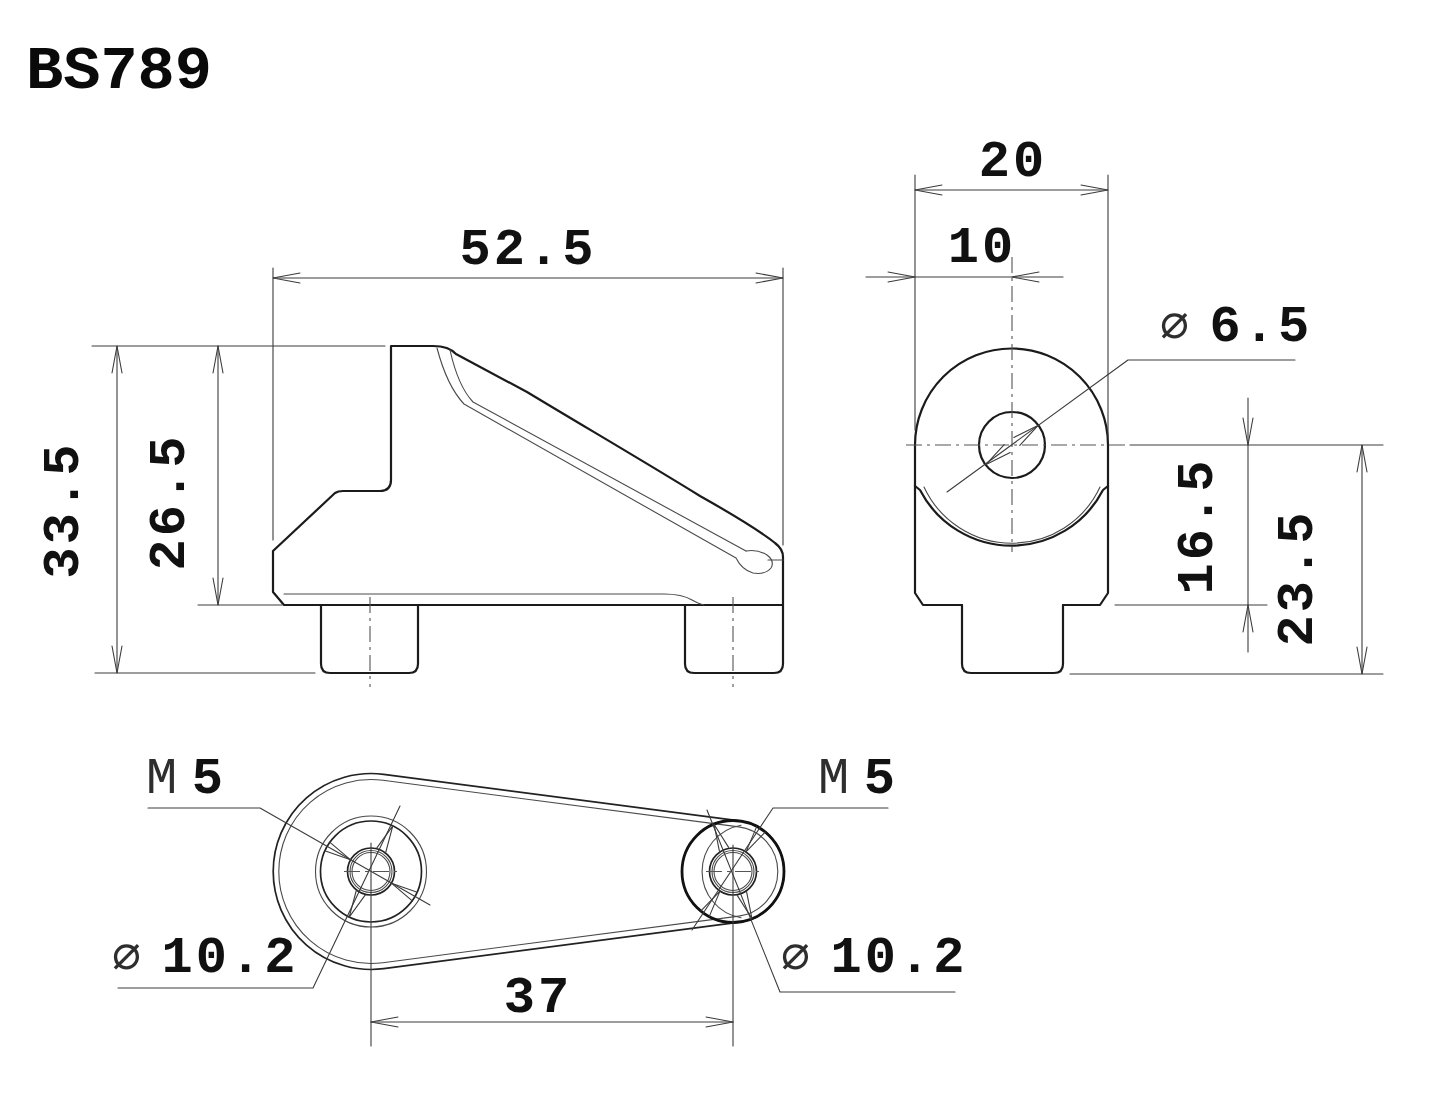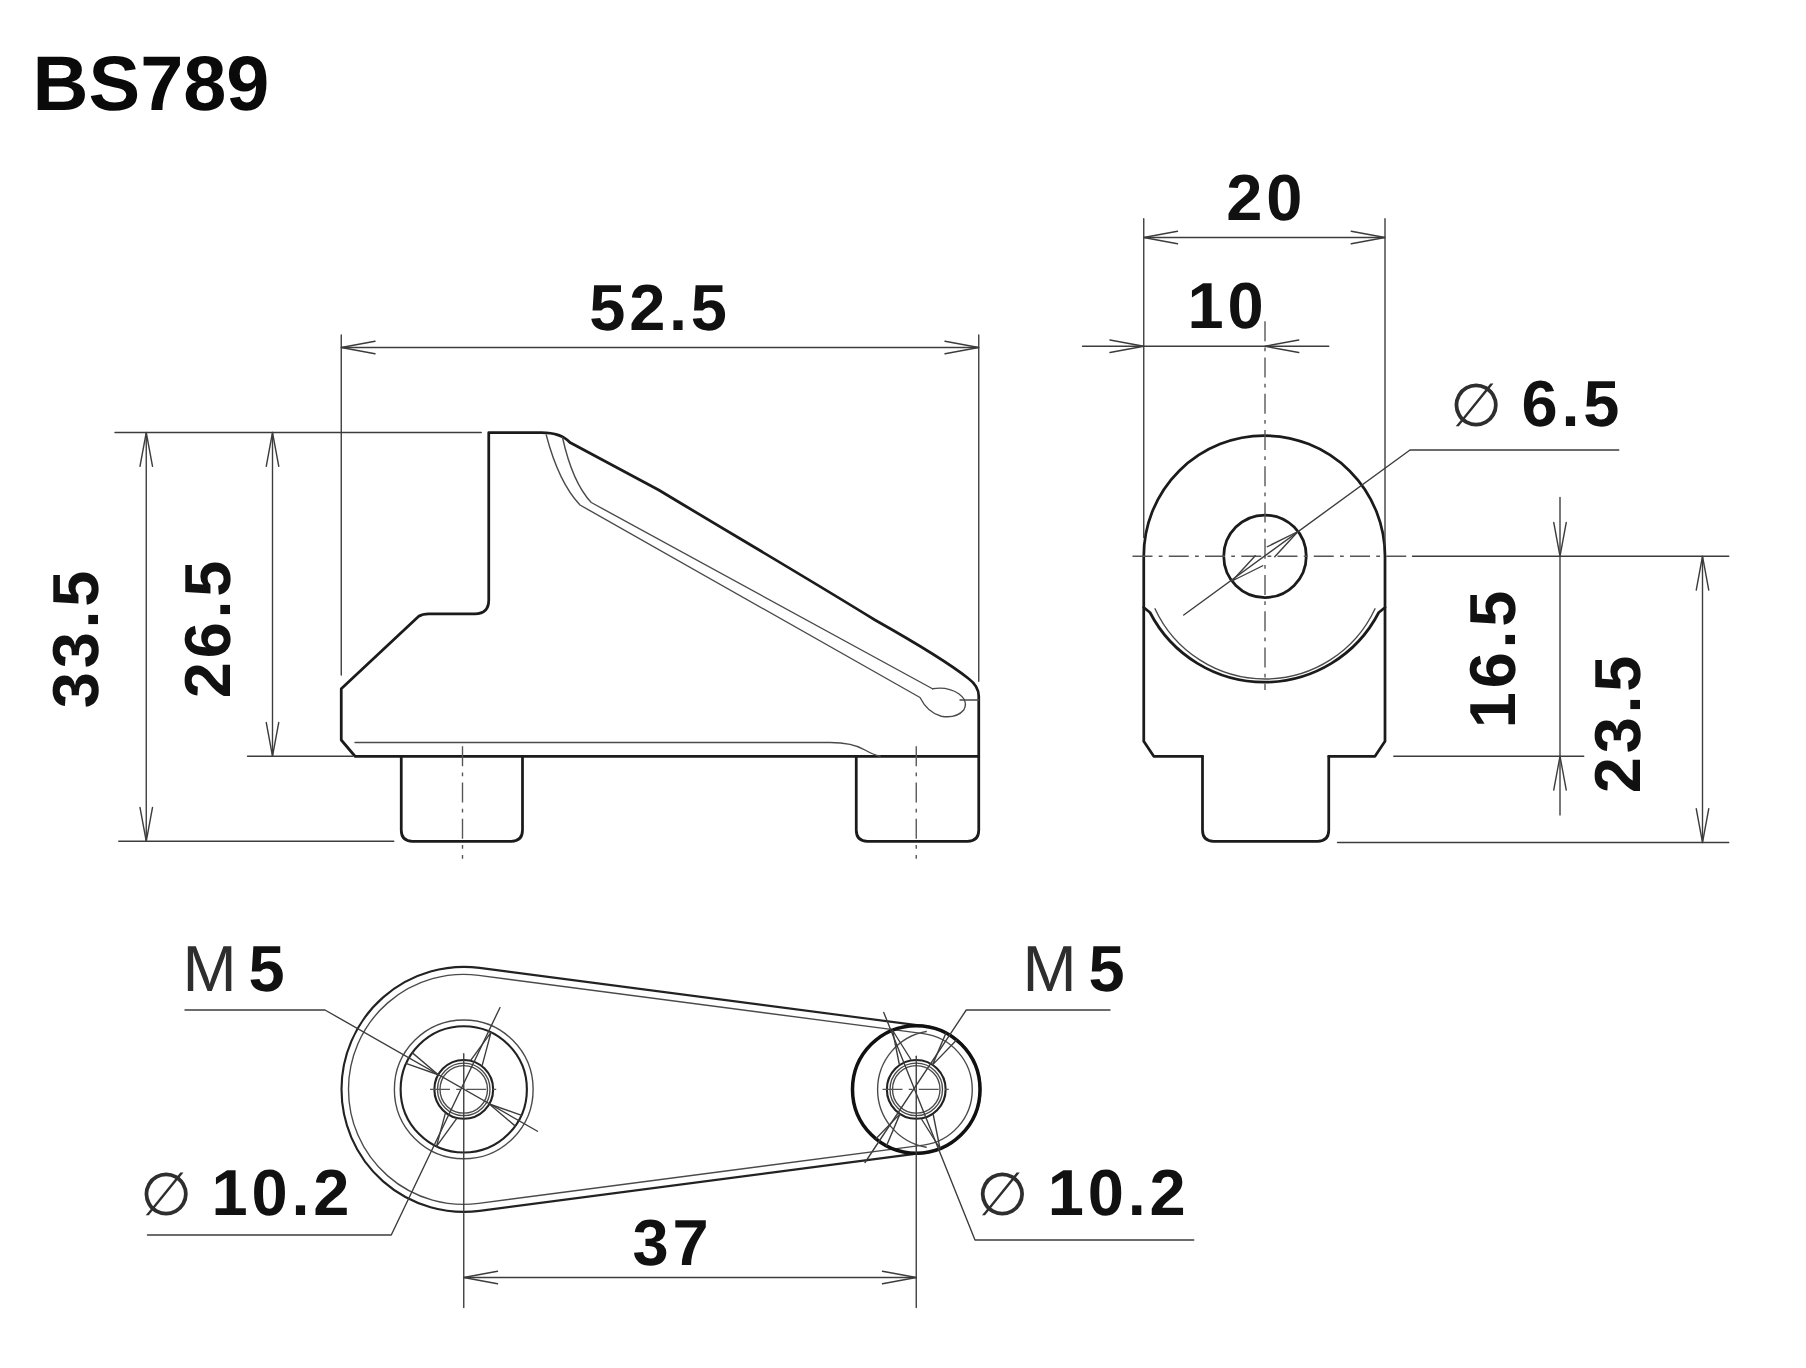--- a/index.html
+++ b/index.html
@@ -1,17 +1,17 @@
 <!DOCTYPE html>
 <html><head>
 <meta charset="utf-8">
 <style>
   html,body{margin:0;padding:0;background:#ffffff;}
   .page{position:relative;width:1445px;height:1064px;background:#fff;overflow:hidden;
-        font-family:Liberation Sans, sans-serif;}
+        font-family:Liberation Mono, monospace;}
   svg{display:block}
   
   .outline{stroke:#1b1b1b;stroke-width:2.2;fill:none;stroke-linejoin:round;stroke-linecap:round;}
   .outline-heavy{stroke:#111;stroke-width:2.8;fill:none;}
   .outline-med{stroke:#222;stroke-width:1.7;fill:none;}
   .thin{stroke:#4a4a4a;stroke-width:1.1;fill:none;stroke-linejoin:round;stroke-linecap:round;}
   .dim{stroke:#3c3c3c;stroke-width:1.1;fill:none;stroke-linecap:round;stroke-linejoin:round;}
   .cline{stroke:#555;stroke-width:1.1;fill:none;stroke-dasharray:16 5 3 5;}
   
   .dimtext{font-size:52px;font-weight:700;fill:#111;letter-spacing:3px;}

